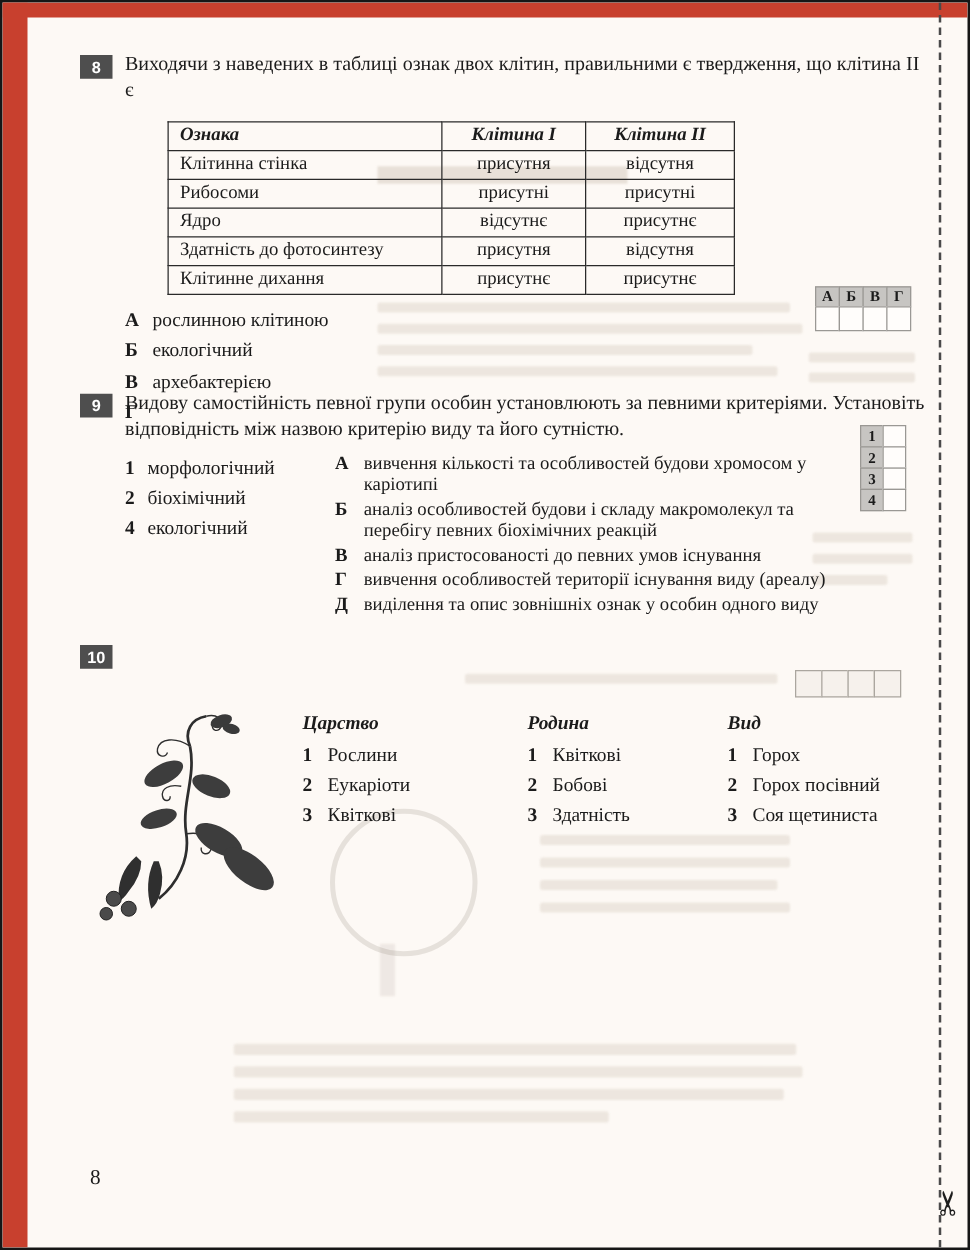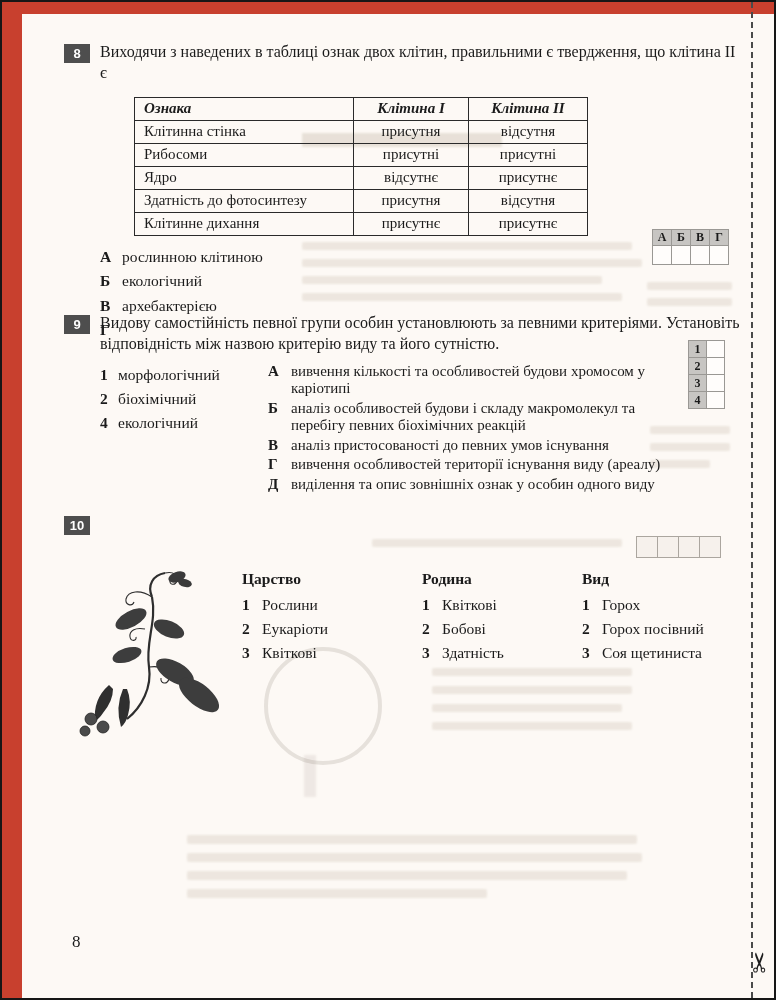--- a/index.html
+++ b/index.html
@@ -48,21 +48,21 @@
   .match{display:flex;margin-top:8px;}
   .mleft{flex:0 0 168px;margin-left:36px;font-size:15.5px;line-height:24px;}
   .mleft .num{display:inline-block;width:18px;font-weight:700;}
   .mright{width:394px;font-size:15px;}
   .mitem{display:flex;line-height:17.5px;margin-bottom:2px;}
   .mitem .letter{flex:0 0 23px;font-weight:700;}
   
   .taxons{position:absolute;left:240px;top:568px;display:flex;font-size:15.5px;}
   .tcol{margin-right:28px;}
   .tcol-1{width:152px;} .tcol-2{width:132px;} .tcol-3{width:150px;}
-  .ttitle{font-weight:700;margin-bottom:5px;}
+  .ttitle{font-style:italic;font-weight:700;margin-bottom:5px;}
   .titem{display:flex;line-height:24px;}
   .titem .num{flex:0 0 20px;font-weight:700;}
   .plant{position:absolute;left:55px;top:565px;}
   .pagenum{position:absolute;left:70px;top:930px;font-size:17px;}
   
   .ghost{position:absolute;background:#e7dfd6;opacity:.7;filter:blur(1px);border-radius:2px;}
   .ghost-band{position:absolute;background:#e3dbd1;opacity:.8;filter:blur(1px);}
   .ghost-circle{position:absolute;left:262px;top:645px;width:110px;height:110px;
     border:4px solid rgba(130,118,104,.18);border-radius:50%;}
   .ghost-stem{position:absolute;left:302px;top:753px;width:12px;height:42px;

